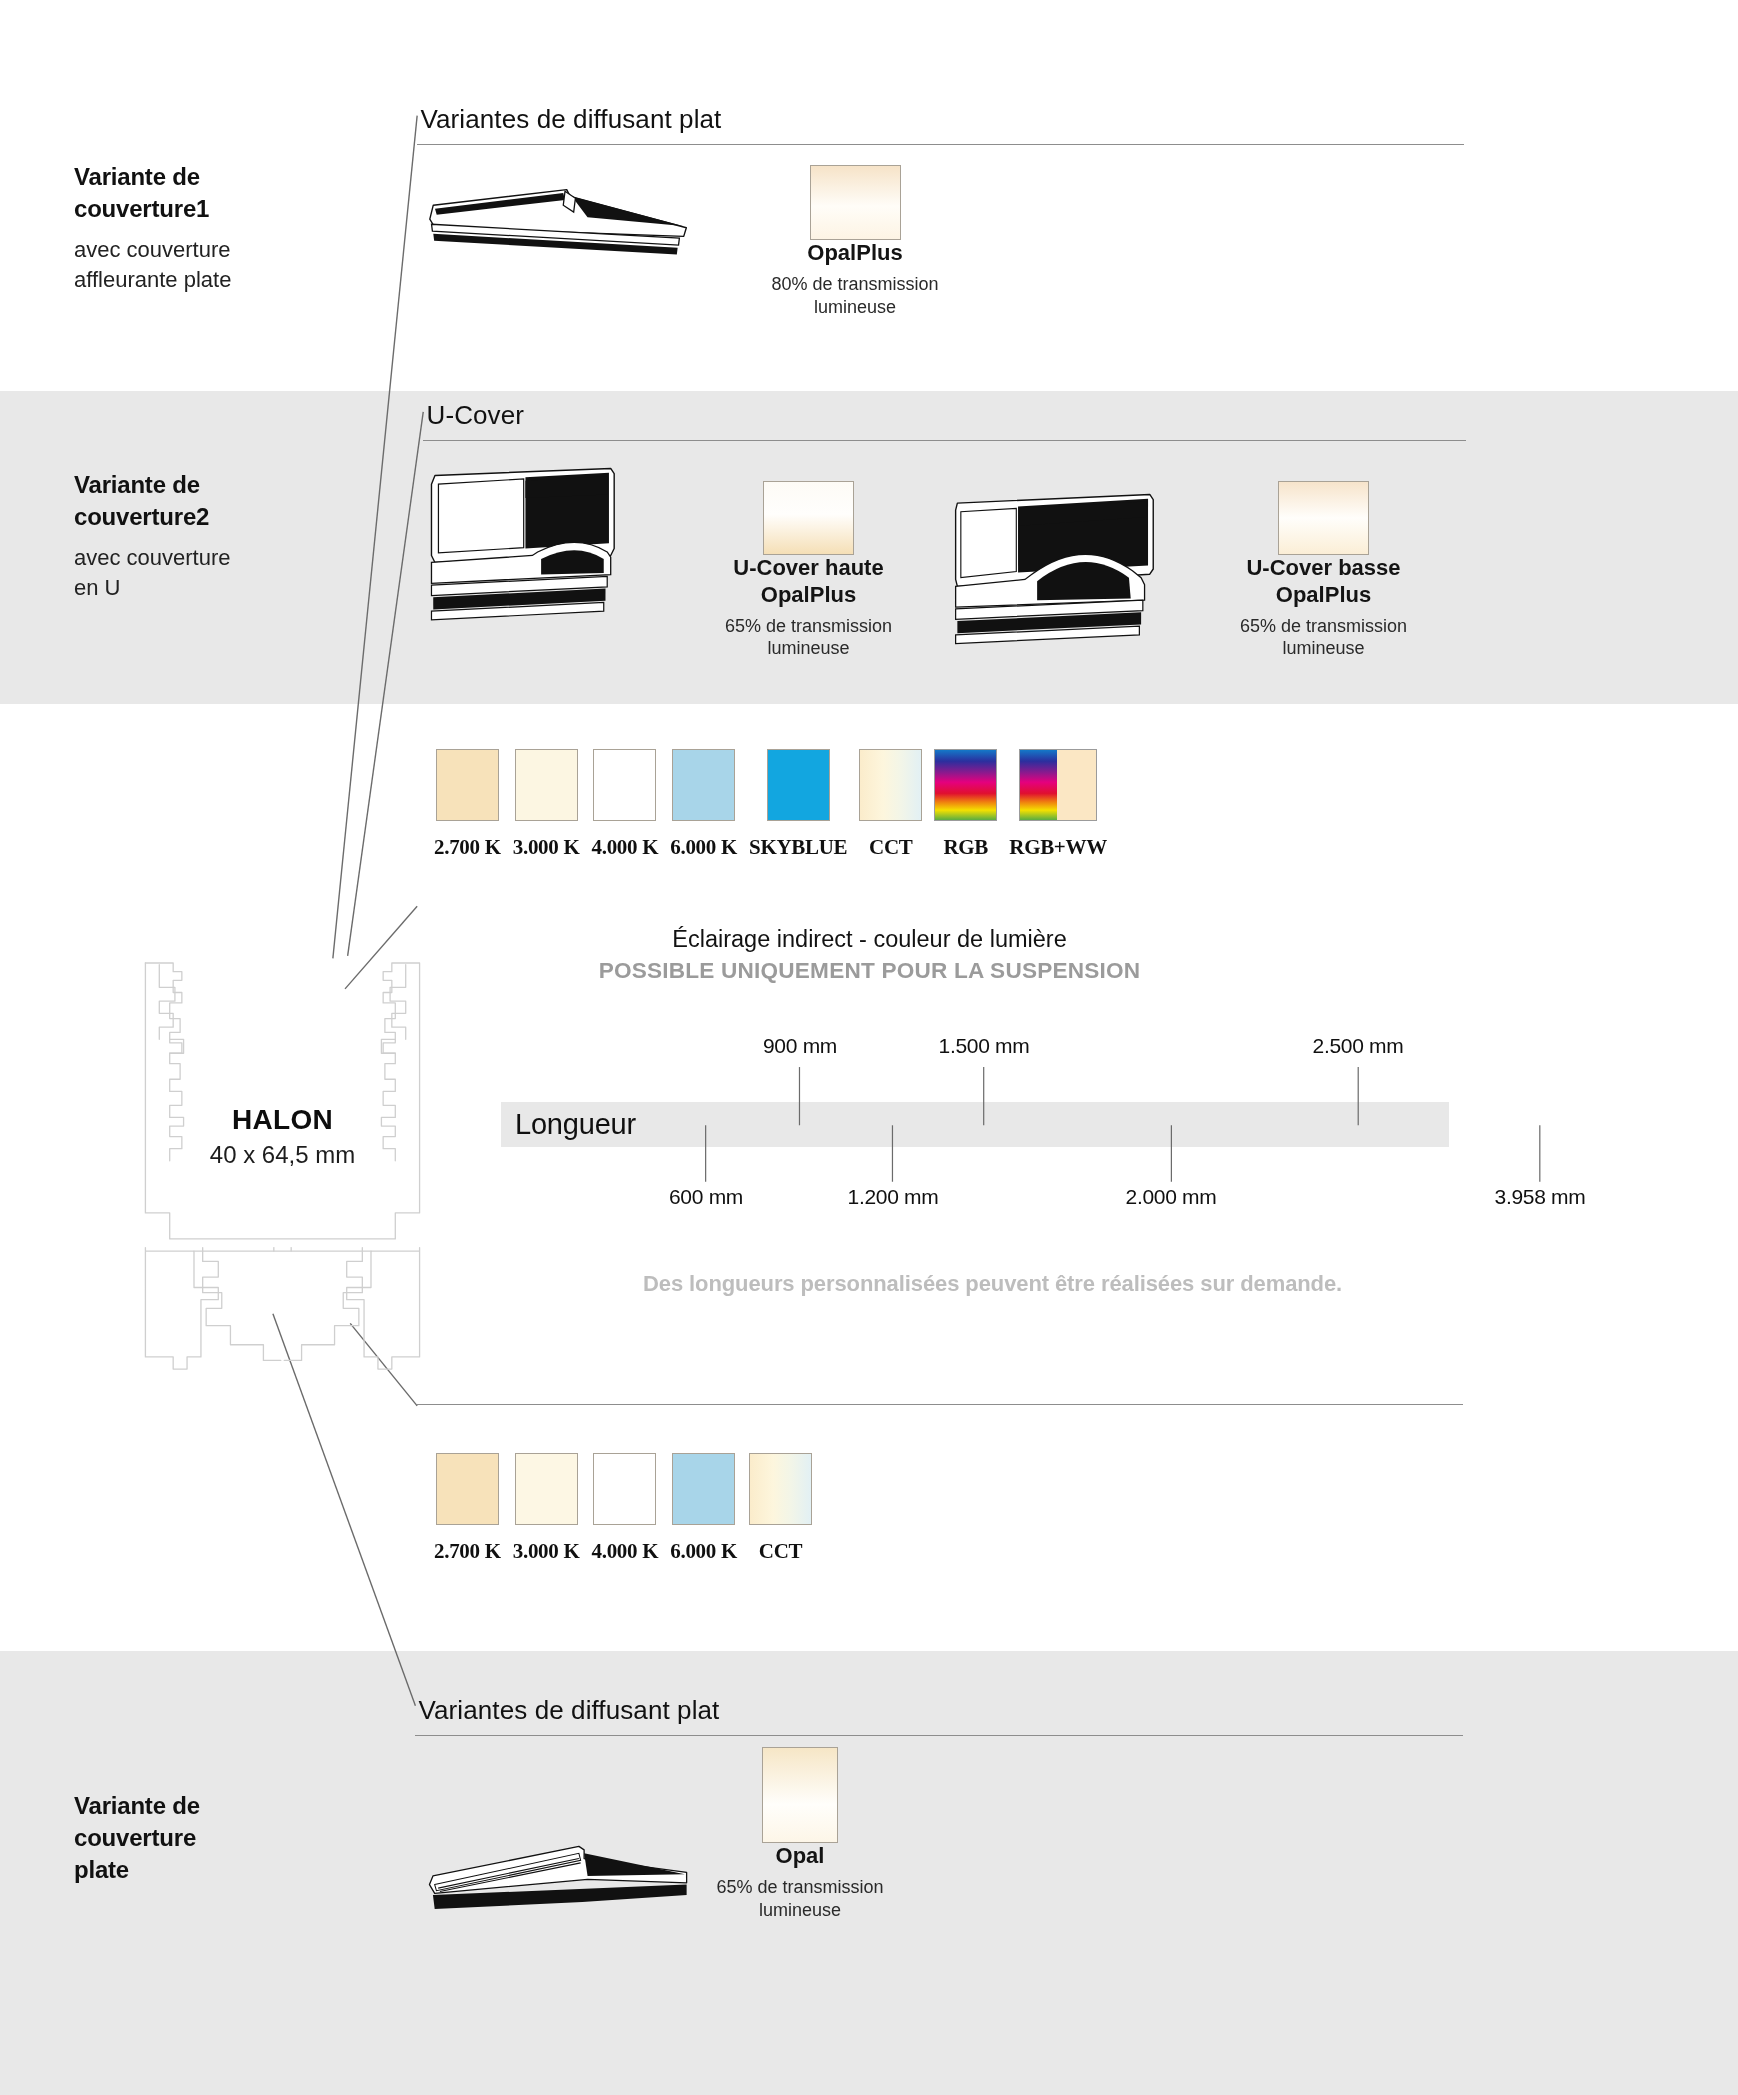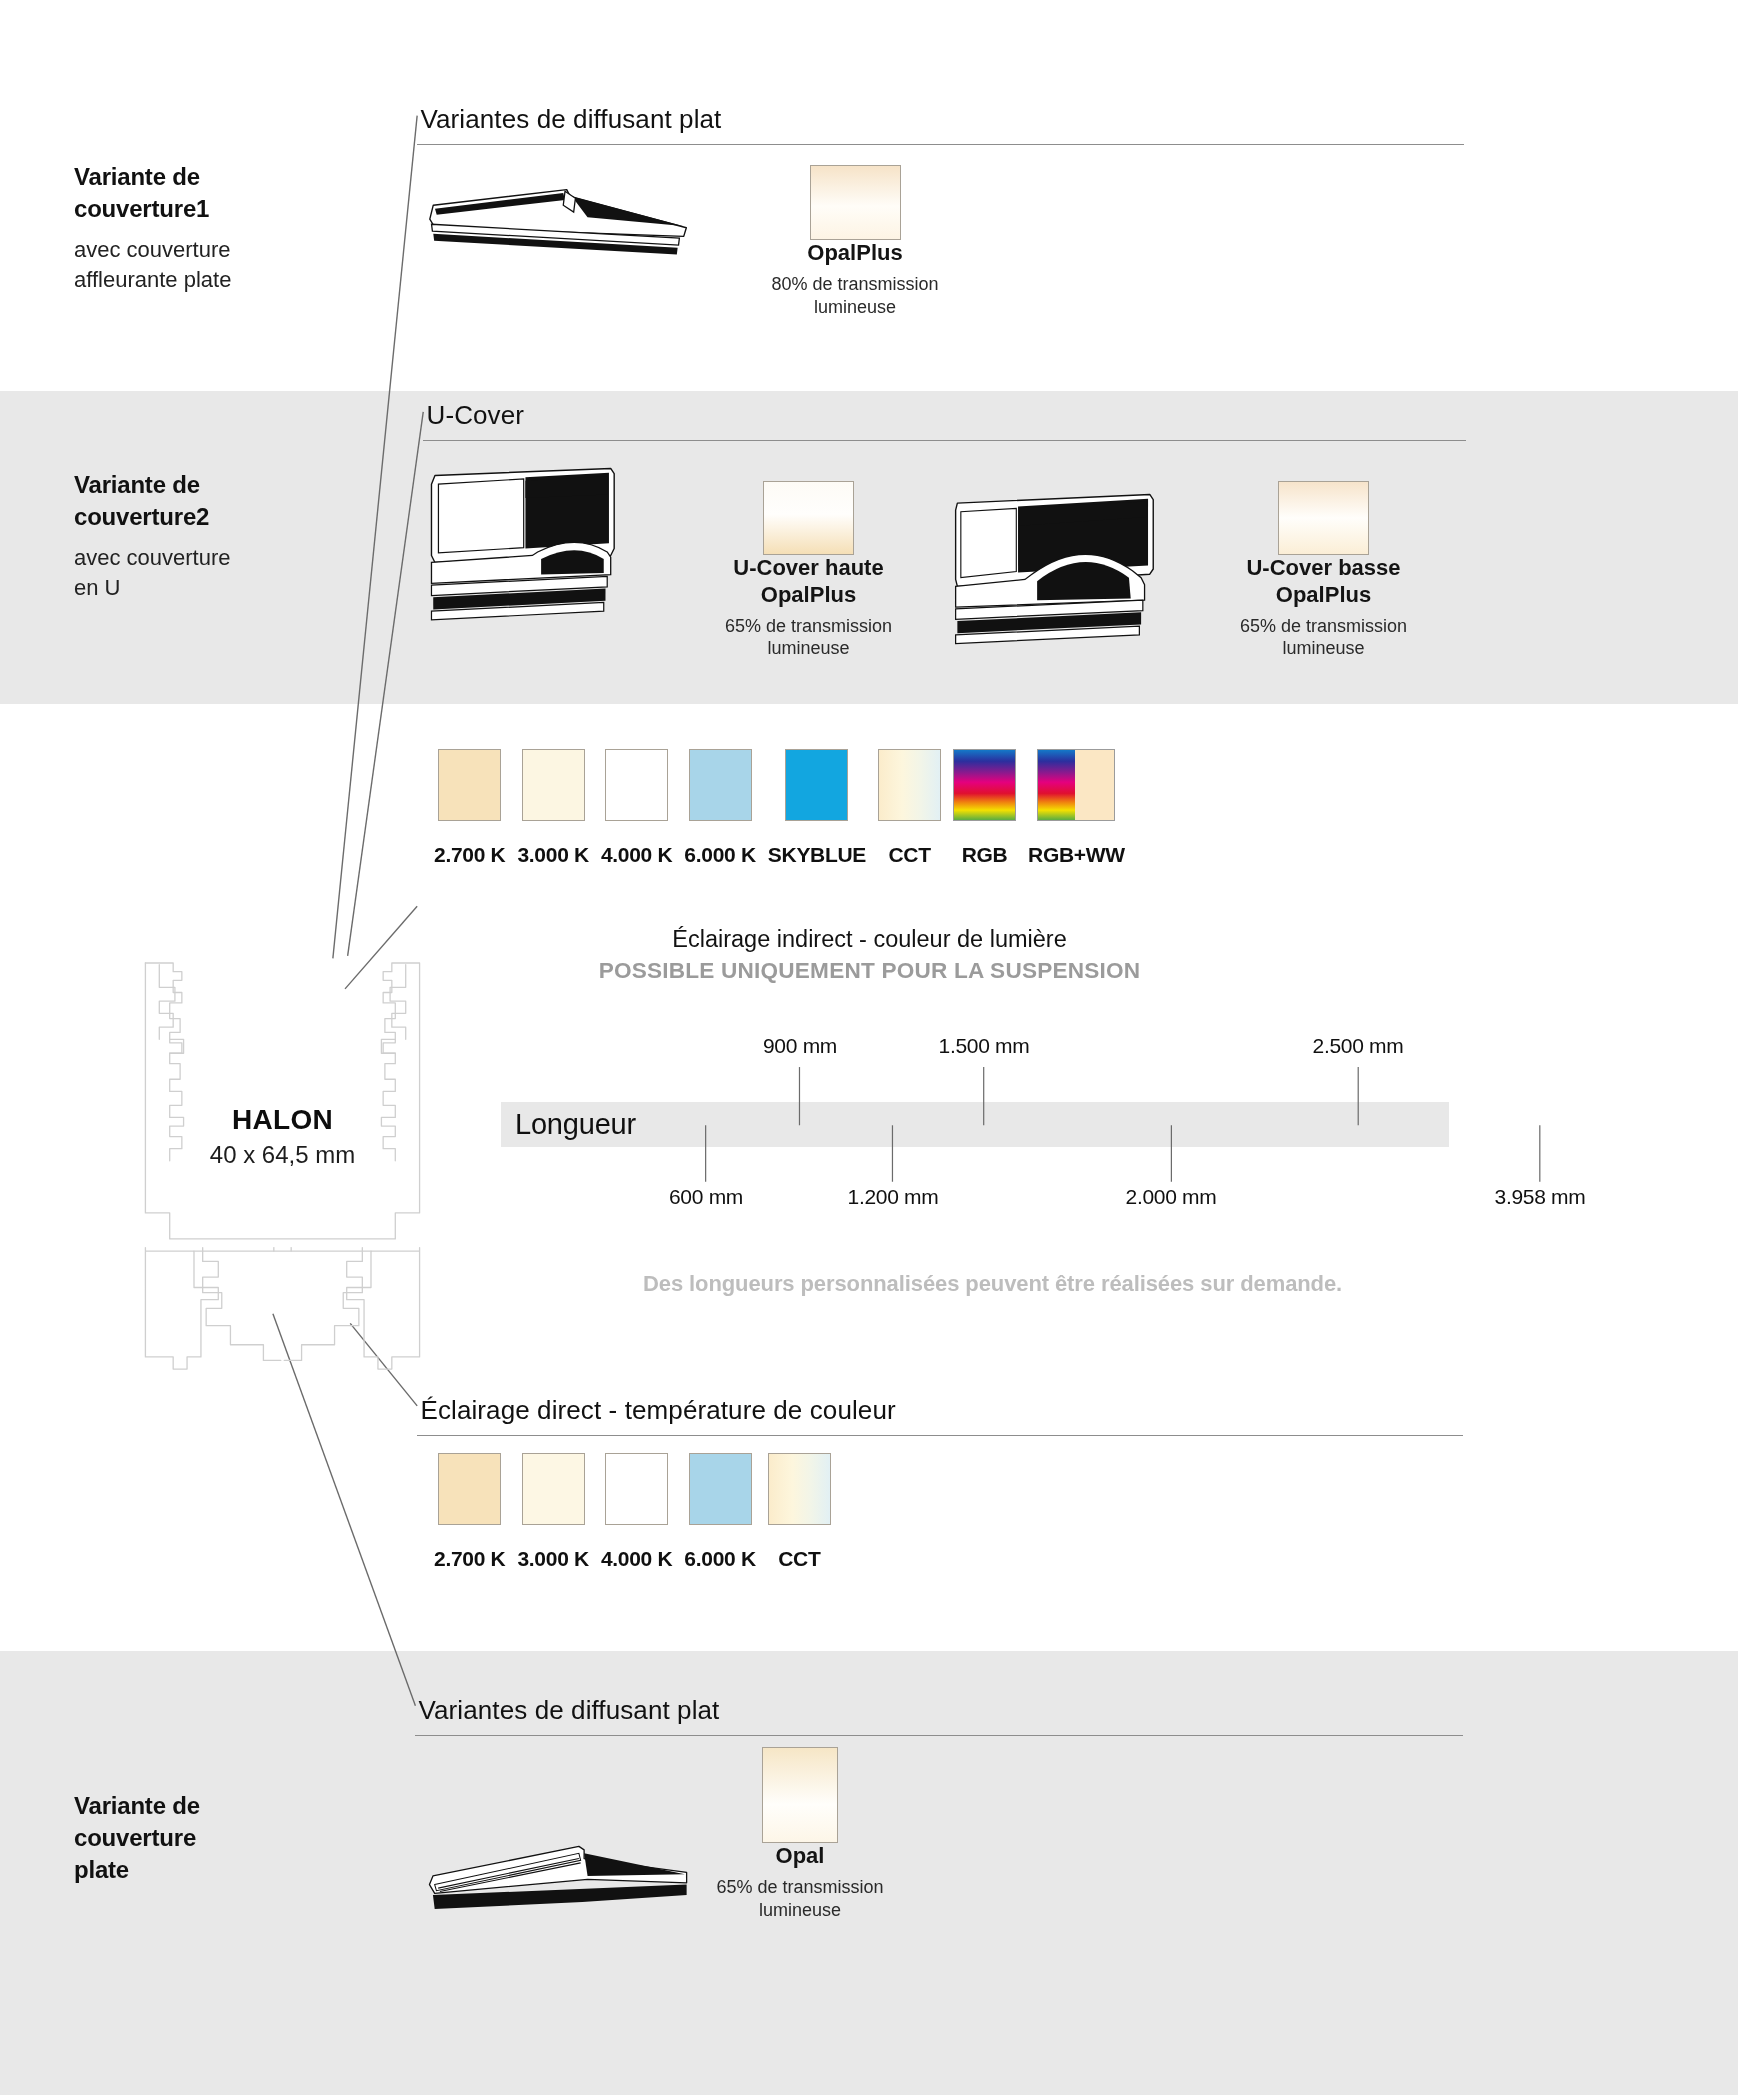--- a/index.html
+++ b/index.html
@@ -61,22 +61,22 @@
   #diff-opal{left:700px;top:1747px;width:200px;}
   #diff-opal .swatch{width:76px;height:96px;}
 
   
   .cct-row{position:absolute;display:flex;align-items:flex-start;}
   #cct-indirect{left:434px;top:749px;gap:12px;}
   #cct-direct{left:434px;top:1453px;gap:12px;}
   .cct-item{text-align:center;}
   .cct-item .swatch{height:72px;margin:0 auto;}
   .cct-label{
-    font-weight:bold;font-size:21px;color:#101010;margin-top:22px;
-    white-space:nowrap;letter-spacing:-0.3px;
+    font-weight:bold;font-size:21px;color:#101010;margin-top:14px;
+    white-space:nowrap;letter-spacing:-0.3px;font-family:Liberation Serif, serif;
   }
 
   
   #indirect-heading{position:absolute;left:435px;top:926px;width:869px;text-align:center;}
   #indirect-heading .l1{font-size:23.5px;color:#121212;font-weight:400;}
   #indirect-heading .l2{font-size:22.6px;color:#9b9b9b;font-weight:700;margin-top:5.2px;letter-spacing:0.2px;}
 
   
   #length-bar{position:absolute;left:501px;top:1102px;width:948px;height:45px;background:#e8e8e8;}
   #length-bar .cap{
@@ -121,21 +121,20 @@
   <div class="label">Variantes de diffusant plat</div>
   <div class="rule"></div>
 </div>
 
 <div class="section-head" id="head-ucover">
   <div class="label">U-Cover</div>
   <div class="rule"></div>
 </div>
 
 <div class="section-head" id="head-direct">
-  <div class="label">Éclairage direct - température de couleur</div>
   <div class="rule"></div>
 </div>
 
 <div class="section-head" id="head-flat-bottom">
   <div class="label">Variantes de diffusant plat</div>
   <div class="rule"></div>
 </div>
 
 <div class="variant-block" id="variant-1">
   <div class="variant-title">

